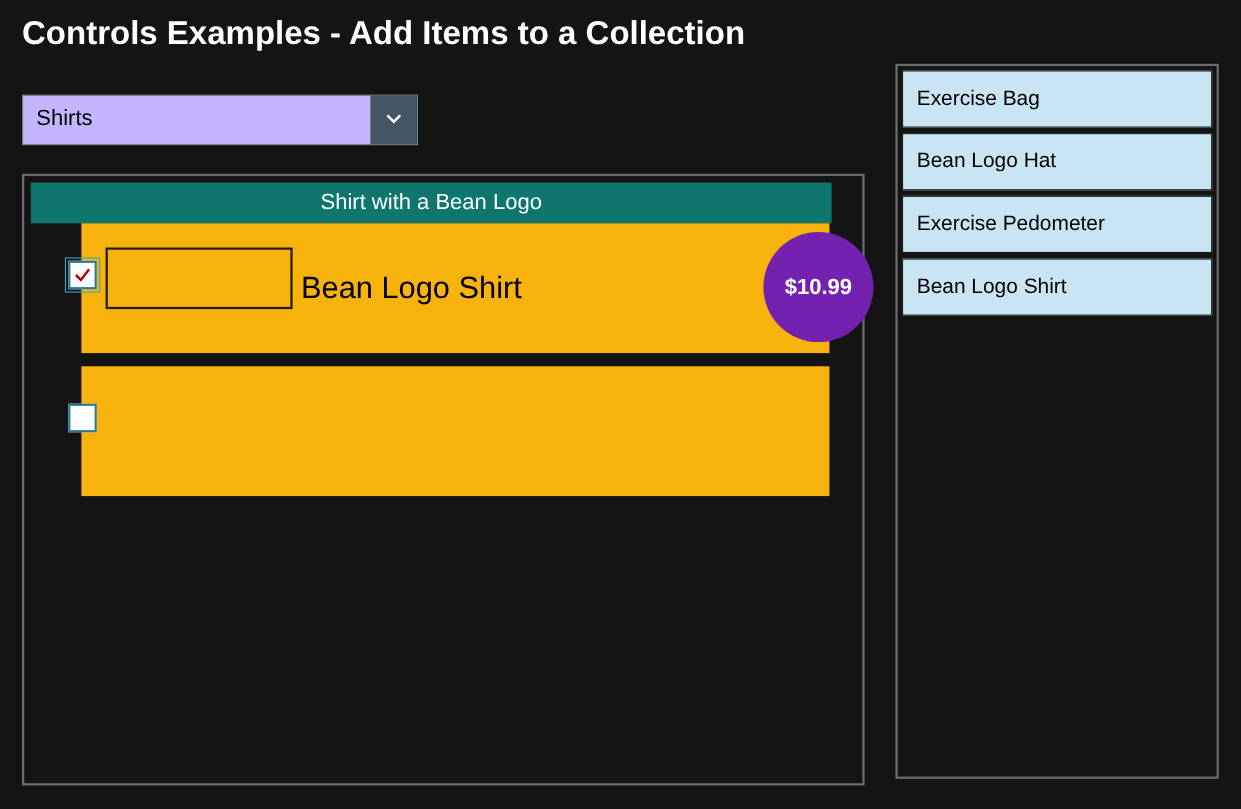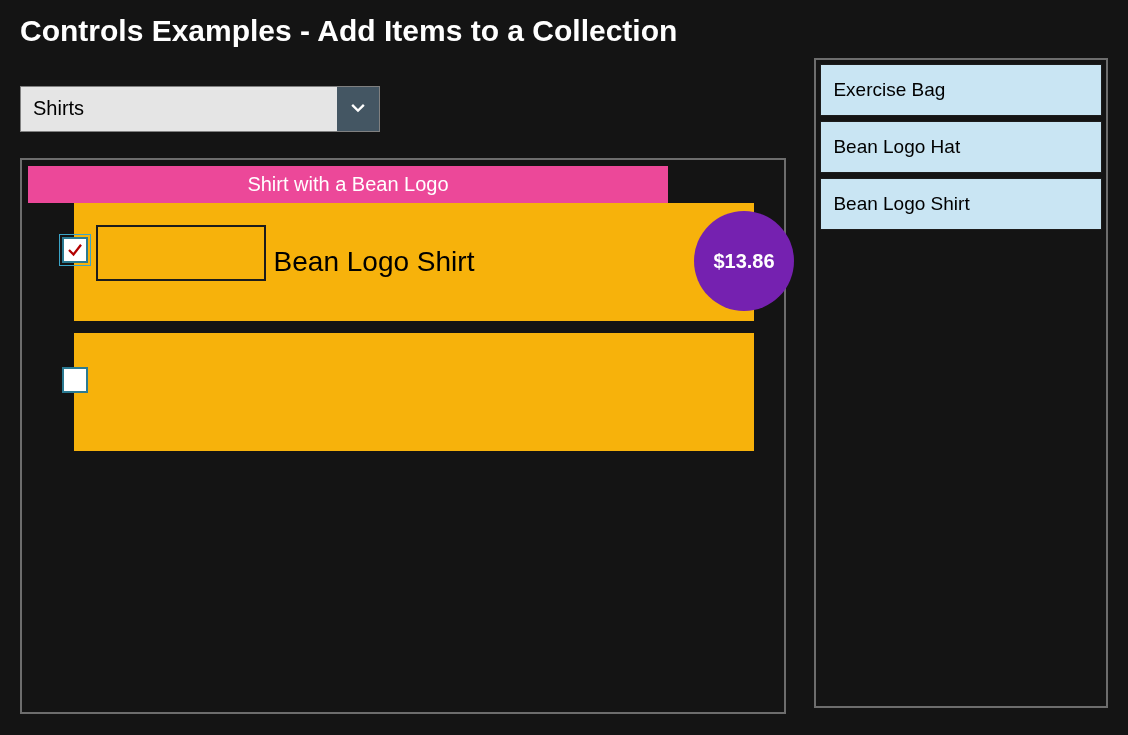--- a/index.html
+++ b/index.html
@@ -29,21 +29,21 @@
   .dropdown {
     margin-top: 28px;
     width: 360px;
     height: 46px;
     display: flex;
     align-items: stretch;
     border: 1px solid #808080;
   }
   .dropdown-value {
     flex: 1;
-    background: #e5e5e5;
+    background: #c4b5fd;
     color: #000;
     font-size: 20px;
     padding: 10px 12px;
   }
   .dropdown-arrow {
     width: 42px;
     background: #445663;
     display: flex;
     align-items: center;
     justify-content: center;
@@ -55,26 +55,26 @@
     height: 556px;
     padding: 6px 6px;
   }
   .product-card {
     position: relative;
     display: flex;
     flex-direction: column;
     margin-bottom: 12px;
   }
   .product-header {
-    background: #ec4899;
+    background: #0f766e;
     color: #fff;
     font-size: 20px;
     text-align: center;
     padding: 7px 0;
-    width: 640px;
+    width: 728px;
   }
   .product-body {
     position: relative;
     background: #f7b20b;
     height: 118px;
     margin-left: 46px;
     width: 680px;
     display: flex;
     align-items: center;
   }
@@ -181,35 +181,36 @@
         <div class="product-body">
           <div class="checkbox-outer focused">
             <div class="checkbox-box">
               <svg viewBox="0 0 24 24">
                   <path fill="none" stroke="#b30000" stroke-width="3" d="M4 12 L10 18 L20 5"></path>
                 </svg>
             </div>
           </div>
           <div class="focus-rect"></div>
           <div class="product-name">Bean Logo Shirt</div>
-          <div class="price-badge">$13.86</div>
+          <div class="price-badge">$10.99</div>
         </div>
       </div>
 
       <div class="product-card">
         <div class="product-body">
           <div class="checkbox-outer">
             <div class="checkbox-box"></div>
           </div>
         </div>
       </div>
 
     </div>
   </div>
 
   <div class="right-col">
     <div class="cart-panel">
       <div class="cart-item">Exercise Bag</div>
       <div class="cart-item">Bean Logo Hat</div>
+      <div class="cart-item">Exercise Pedometer</div>
       <div class="cart-item">Bean Logo Shirt</div>
     </div>
   </div>
 </div>
 
 </body></html>

